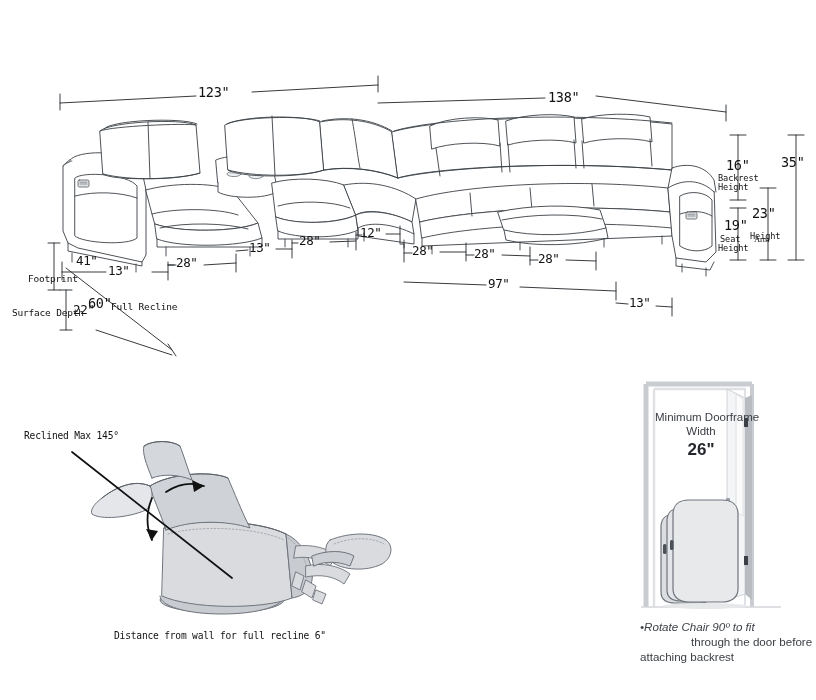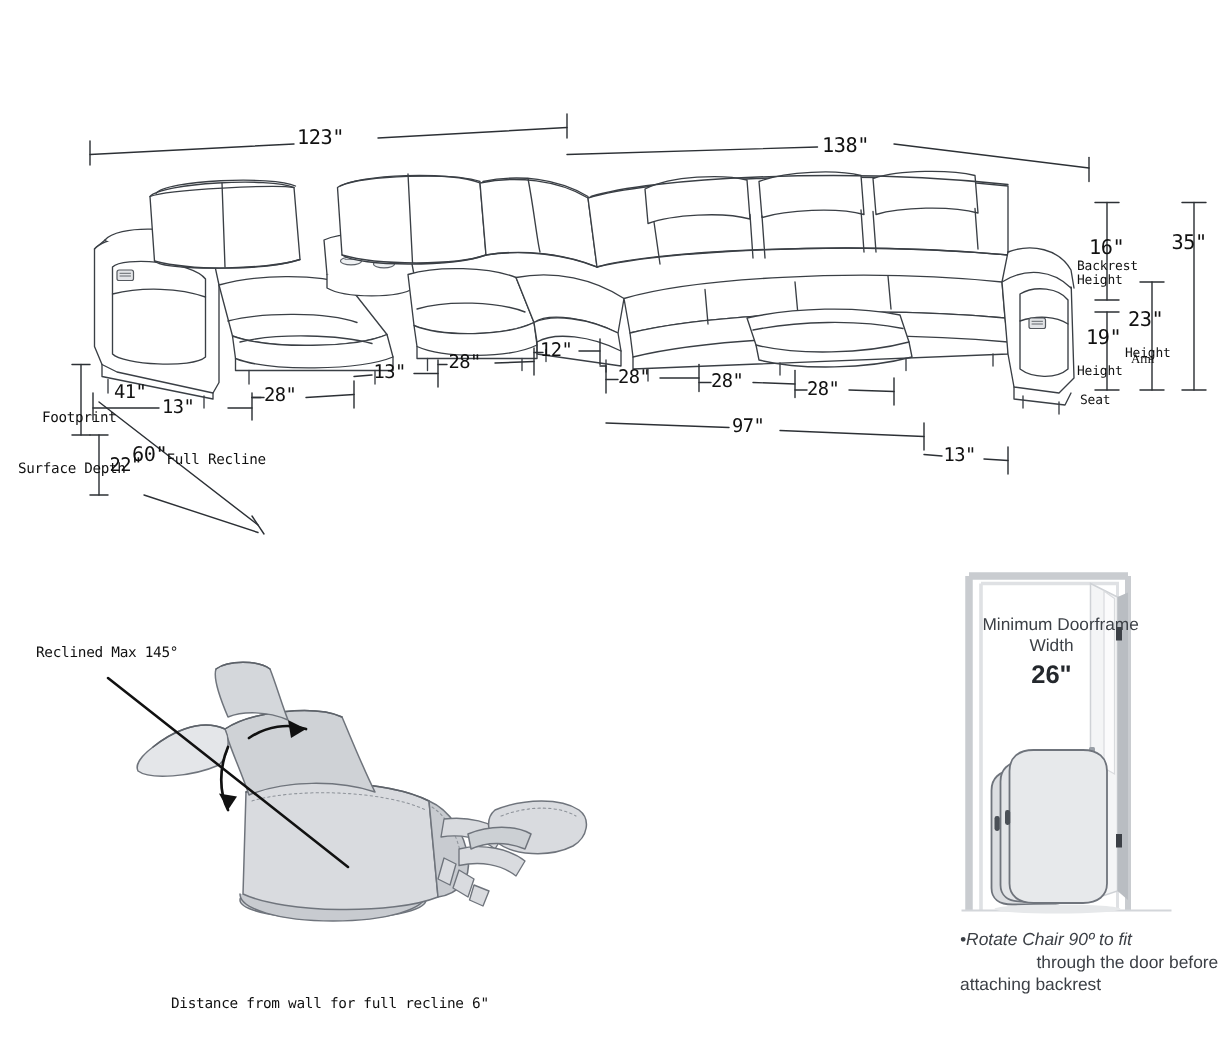--- a/index.html
+++ b/index.html
@@ -248,21 +248,21 @@
   <div class="dimtext dim-md" style="left:73px;top:303px;">22"</div>
 
   <div class="dimtext dim-lg" style="left:88px;top:296px;">60"</div>
   <div class="dimtext dim-sm" style="left:111px;top:302px;">Full Recline</div>
 
   <div class="dimtext dim-lg" style="left:726px;top:158px;">16"</div>
   <div class="dimtext dim-xs" style="left:718px;top:174px;">Backrest</div>
   <div class="dimtext dim-xs" style="left:718px;top:183px;">Height</div>
 
   <div class="dimtext dim-lg" style="left:724px;top:218px;">19"</div>
-  <div class="dimtext dim-xs" style="left:720px;top:235px;margin-top:28px;">Seat</div>
+  <div class="dimtext dim-xs" style="left:720px;top:235px;">Seat</div>
   <div class="dimtext dim-xs" style="left:718px;top:244px;">Height</div>
 
   <div class="dimtext dim-lg" style="left:752px;top:206px;">23"</div>
   <div class="dimtext dim-xs" style="left:754px;top:235px;font-family:Liberation Serif, serif;">Arm</div>
   <div class="dimtext dim-xs" style="left:750px;top:232px;">Height</div>
 
   <div class="dimtext dim-lg" style="left:781px;top:155px;">35"</div>
 
   <svg class="layer" viewBox="0 0 816 700">
     <g stroke="#6f747c" stroke-width="1" fill="#d9dbdf" stroke-linejoin="round" stroke-linecap="round">
@@ -305,21 +305,21 @@
       <path d="M152 498 C146 512 146 528 152 540"></path>
       <path d="M166 492 C178 484 192 482 204 486"></path>
     </g>
     <polygon points="204,486 192,480 194,492" fill="#111"></polygon>
     <polygon points="152,540 146,529 158,531" fill="#111"></polygon>
 
     <line x1="72" y1="452" x2="232" y2="578" stroke="#111" stroke-width="1.7" stroke-linecap="round"></line>
   </svg>
 
   <div class="dimtext recl-cap" style="left:24px;top:431px;">Reclined Max 145°</div>
-  <div class="dimtext recl-cap" style="left:114px;top:665px;">Distance from wall for full recline 6"</div>
+  <div class="dimtext recl-cap" style="left:114px;top:631px;">Distance from wall for full recline 6"</div>
 
   <svg class="layer" viewBox="0 0 816 700">
 
     <rect x="641" y="381" width="140" height="226" fill="#ffffff"></rect>
 
     <path d="M646 384 L646 607" stroke="#c9ccd0" stroke-width="5" fill="none"></path>
     <path d="M646 384 L752 384" stroke="#c9ccd0" stroke-width="5" fill="none"></path>
     <path d="M752 384 L752 607" stroke="#c9ccd0" stroke-width="4" fill="none"></path>
 
     <path d="M654 389 L654 607" stroke="#dfe1e4" stroke-width="2.4" fill="none"></path>

